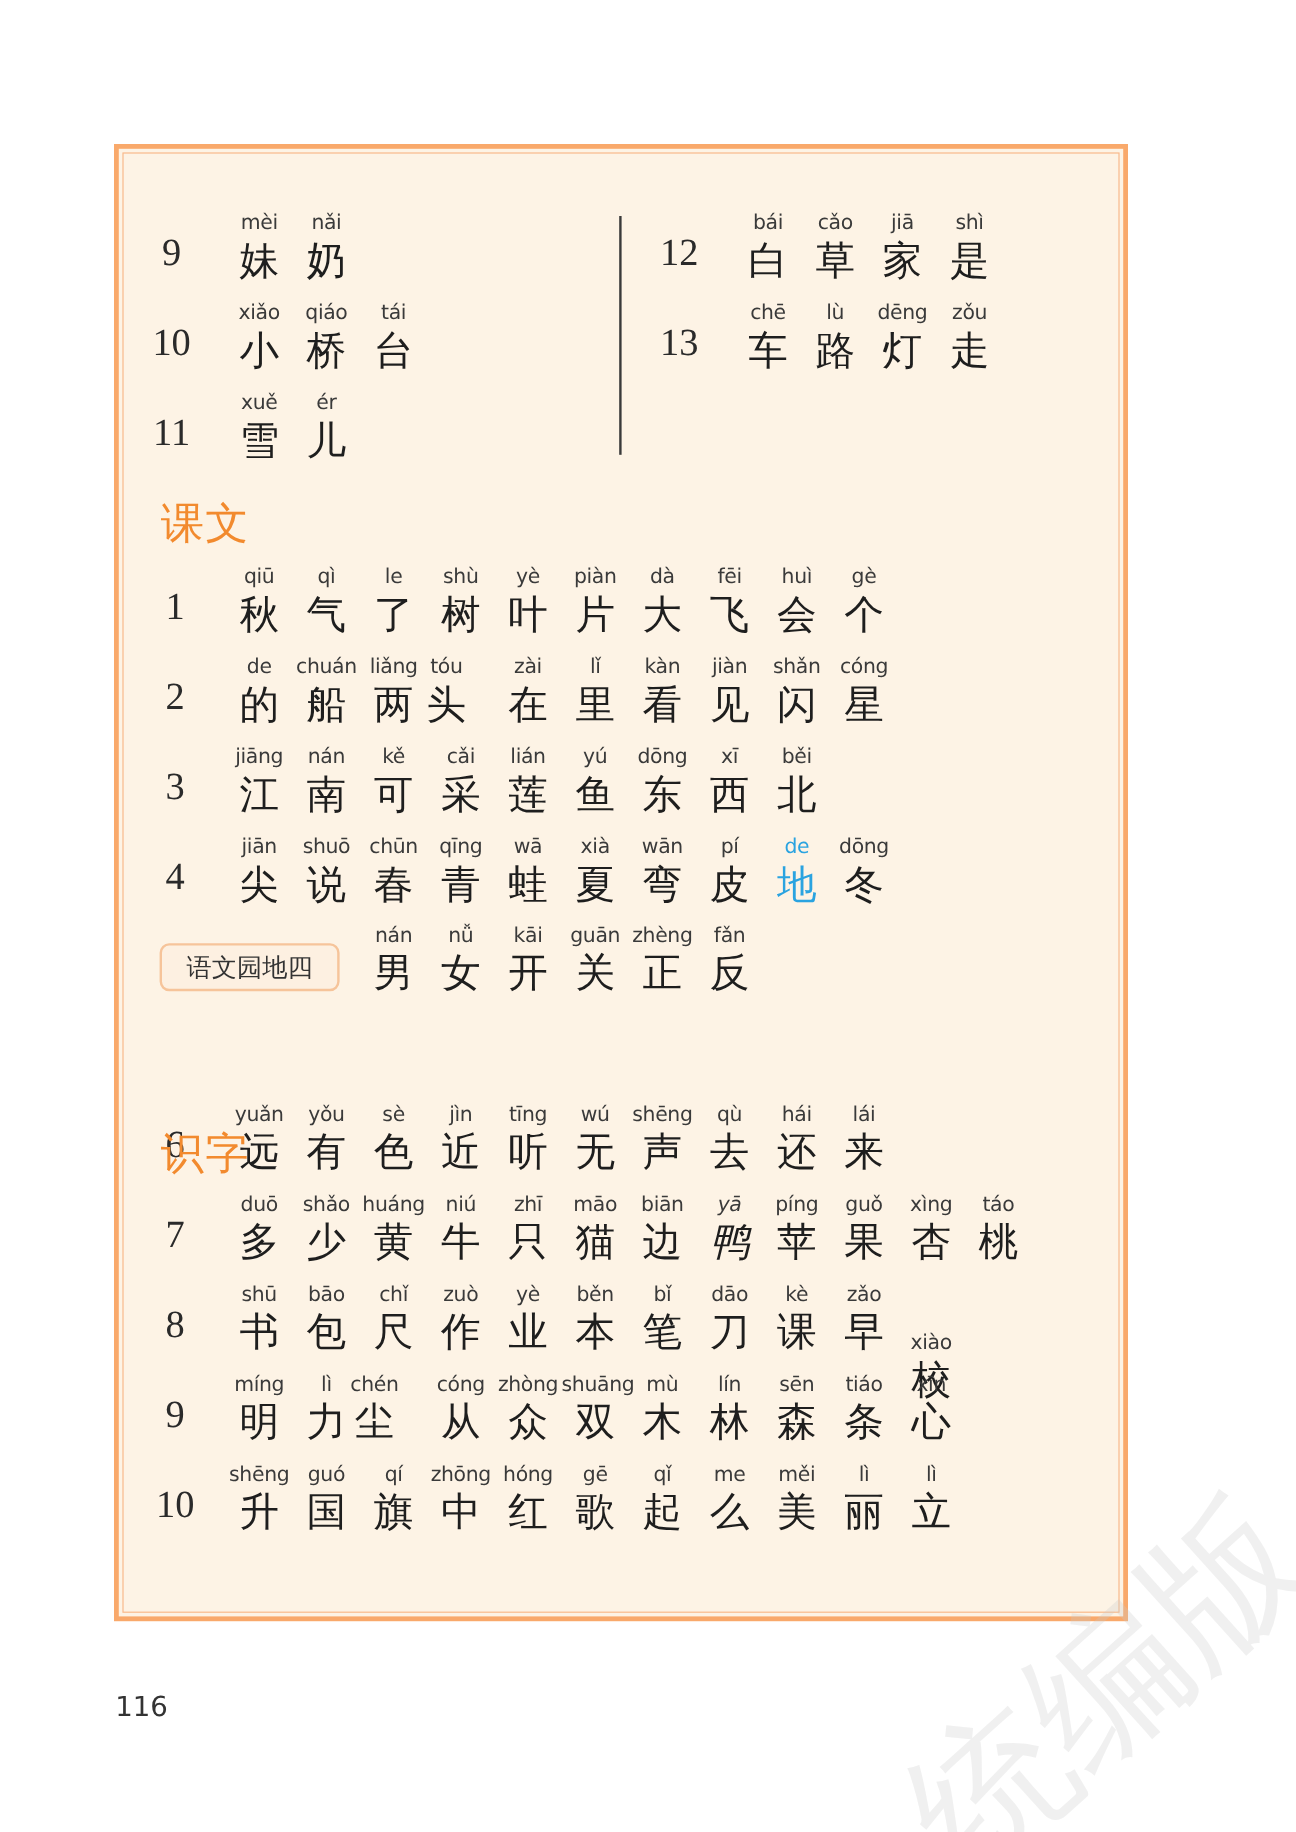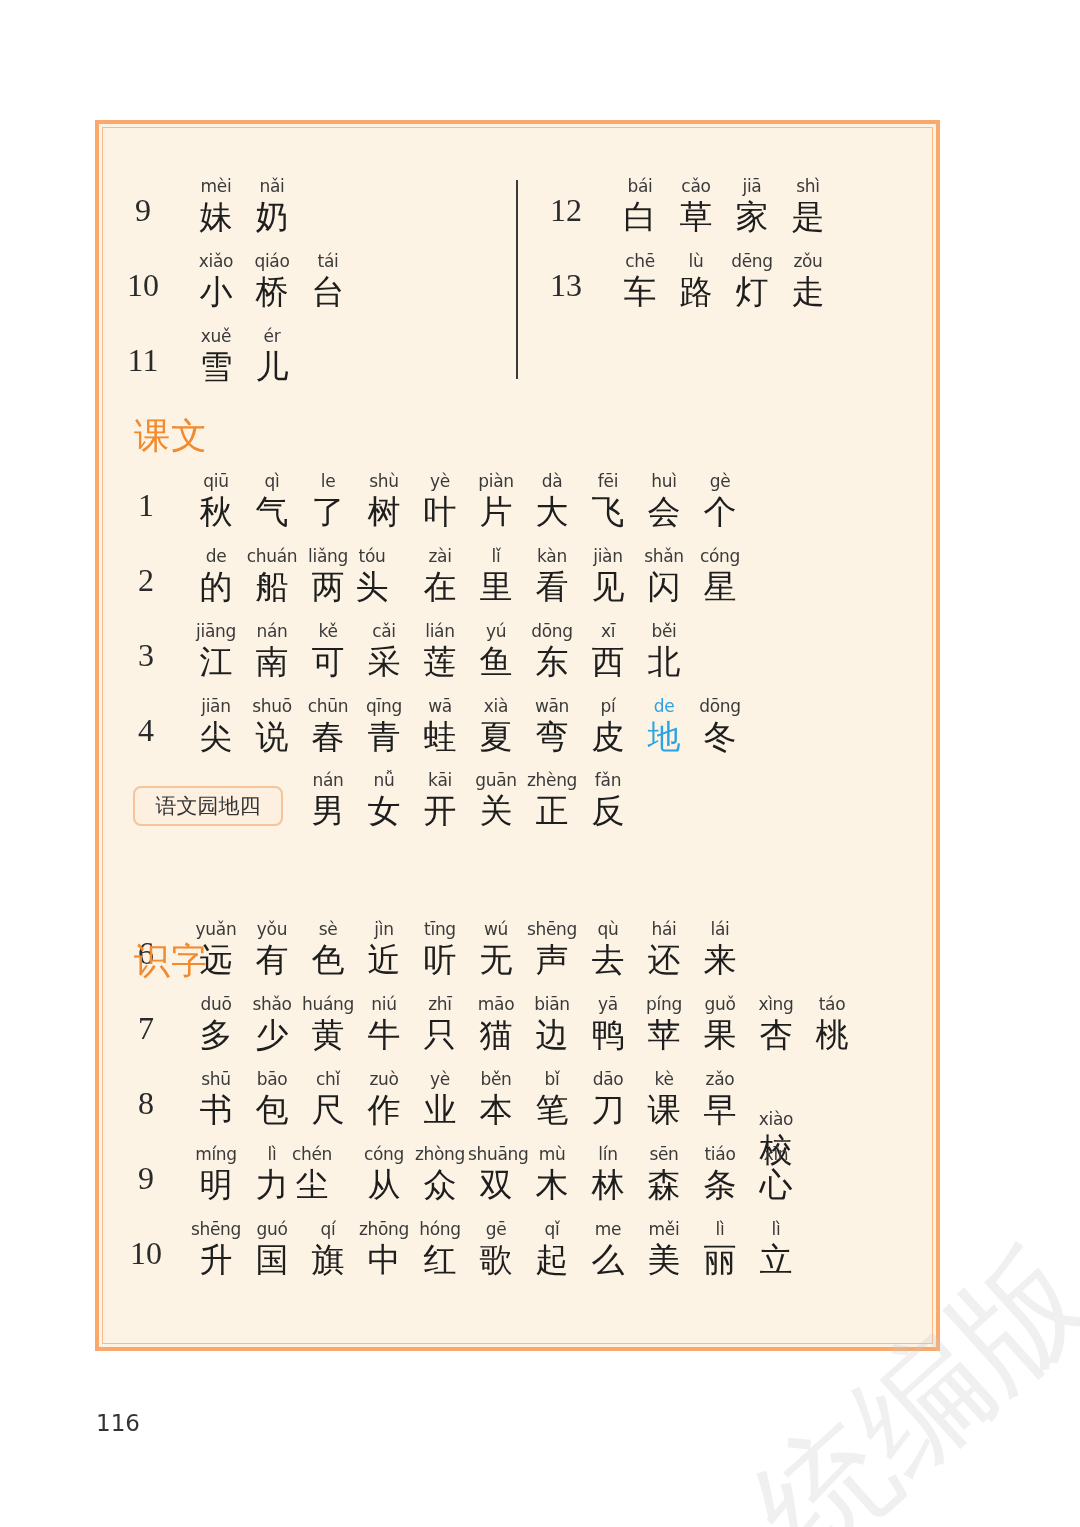--- a/index.html
+++ b/index.html
@@ -405,21 +405,21 @@
         <span class="hz">只</span>
       </div>
       <div class="cell" style="left: 468px;">
         <span class="py">māo</span>
         <span class="hz">猫</span>
       </div>
       <div class="cell" style="left: 524px;">
         <span class="py">biān</span>
         <span class="hz">边</span>
       </div>
-      <div class="cell" style="left: 580px;">
+      <div class="cell" style="left: 580px; font-style: italic;">
         <span class="py">yā</span>
         <span class="hz">鸭</span>
       </div>
       <div class="cell" style="left: 636px;">
         <span class="py">píng</span>
         <span class="hz">苹</span>
       </div>
       <div class="cell" style="left: 692px;">
         <span class="py">guǒ</span>
         <span class="hz">果</span>

